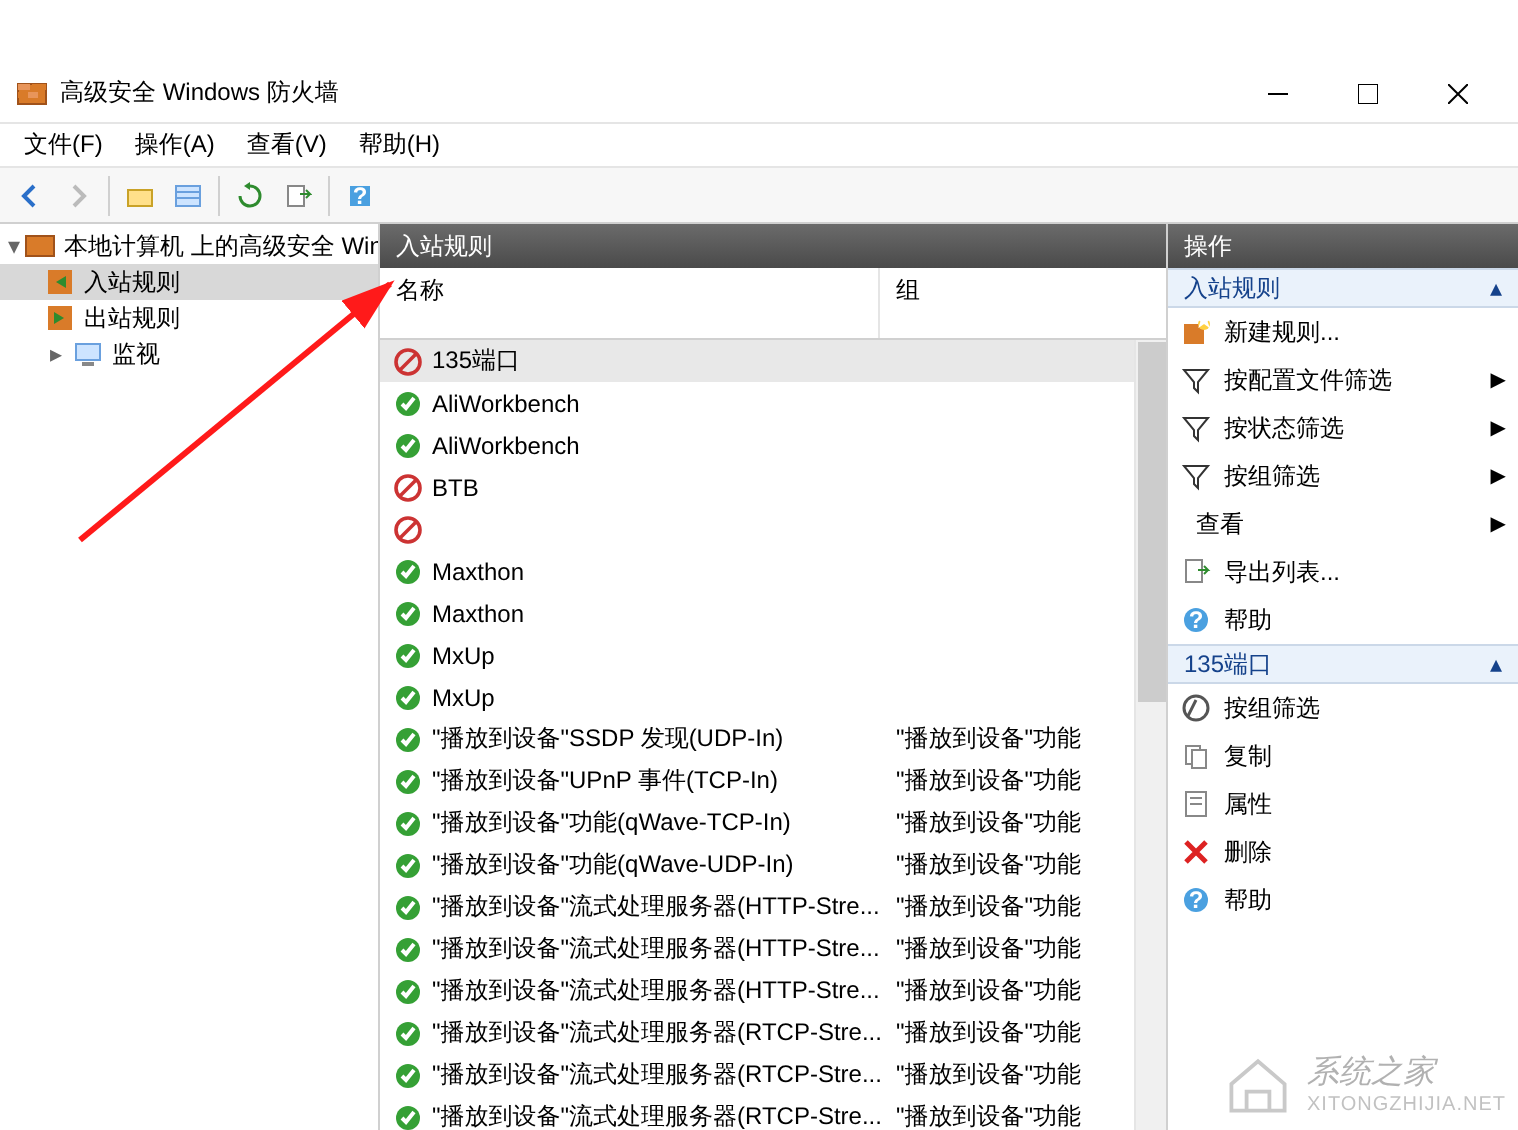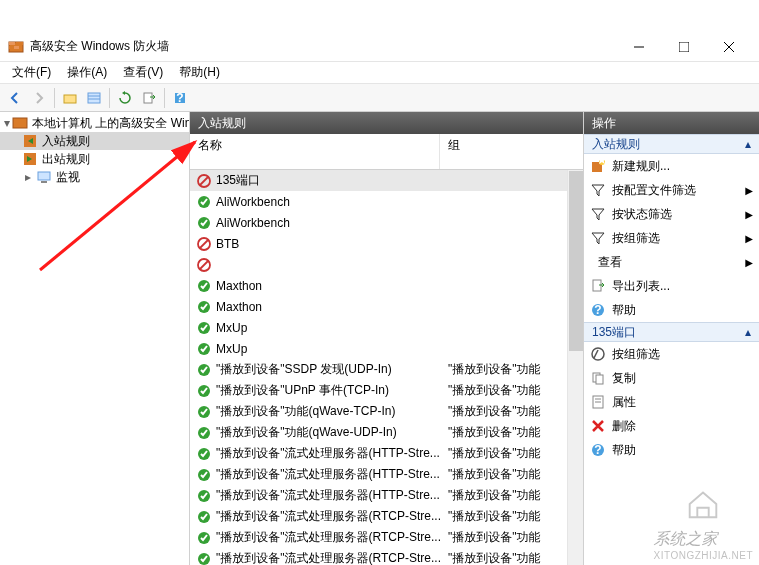--- a/index.html
+++ b/index.html
@@ -57,21 +57,21 @@
 .actions-section .collapse { margin-left: auto; color: #15428b; }
 .action-item { display: flex; align-items: center; height: 24px; padding: 0 6px; }
 .action-item .ai-icon { width: 16px; height: 16px; margin-right: 6px; flex-shrink: 0; }
 .action-item .ai-arrow { margin-left: auto; color: #000; font-size: 10px; }
 .sub-indent { padding-left: 14px; }
 
 
 .anno-arrow { position: absolute; pointer-events: none; }
 
 
-.watermark { position: absolute; right: 6px; bottom: 4px; opacity: 0.45; display: flex; align-items: center; gap: 6px; flex-direction: column; }
+.watermark { position: absolute; right: 6px; bottom: 4px; opacity: 0.45; display: flex; align-items: center; gap: 6px; }
 .watermark .wm-icon { width: 38px; height: 38px; }
 .watermark .wm-text { color: #555; font-style: italic; font-size: 16px; }
 .watermark .wm-sub { color: #777; font-size: 10px; letter-spacing: 0.5px; }
 </style>
 </head>
 <body>
 
 <div class="titlebar">
   <span class="app-icon">
     <svg viewBox="0 0 16 16">

